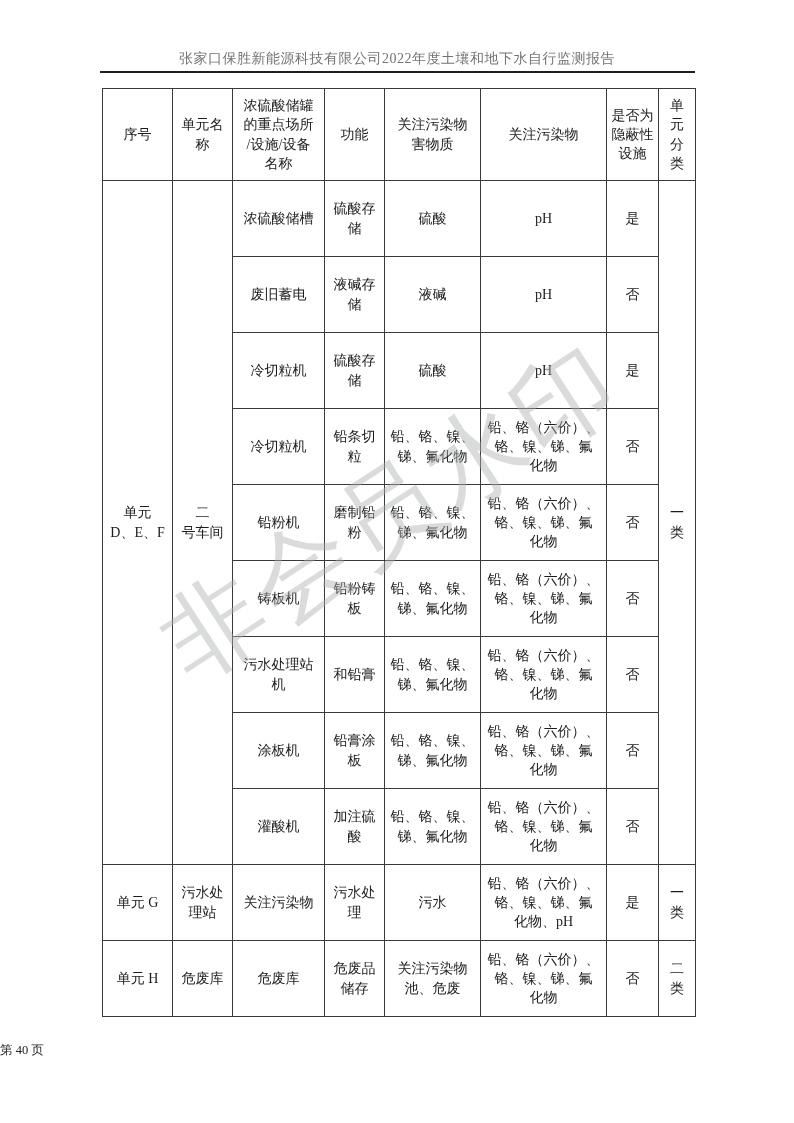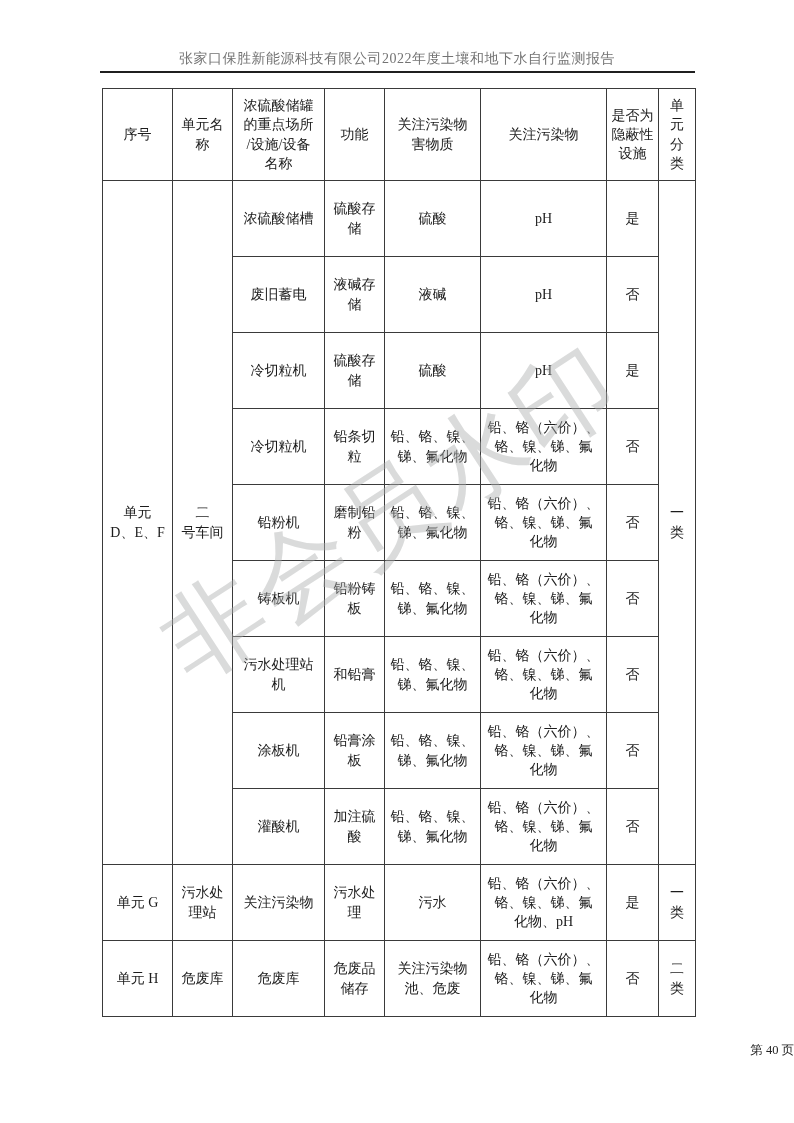--- a/index.html
+++ b/index.html
@@ -56,21 +56,21 @@
     font-weight: normal;
     overflow: hidden;
   }
   table.main thead tr { height: 92px; }
   table.main tbody tr { height: 76px; }
   .footer-page {
     position: absolute;
     top: 1042px;
     left: 0;
     width: 100%;
-    text-align: right;
+    text-align: left;
     font-size: 12.5px;
     color: #222222;
   }
   .watermark {
     position: absolute;
     left: 173px;
     top: 605px;
     font-size: 100px;
     line-height: 100px;
     letter-spacing: 4px;

